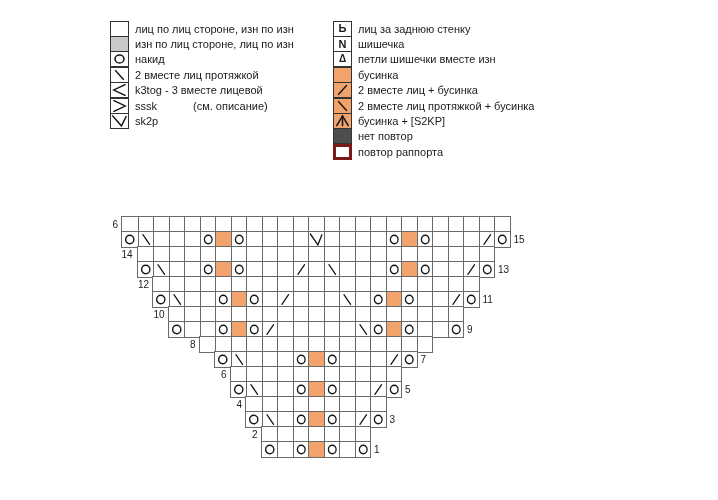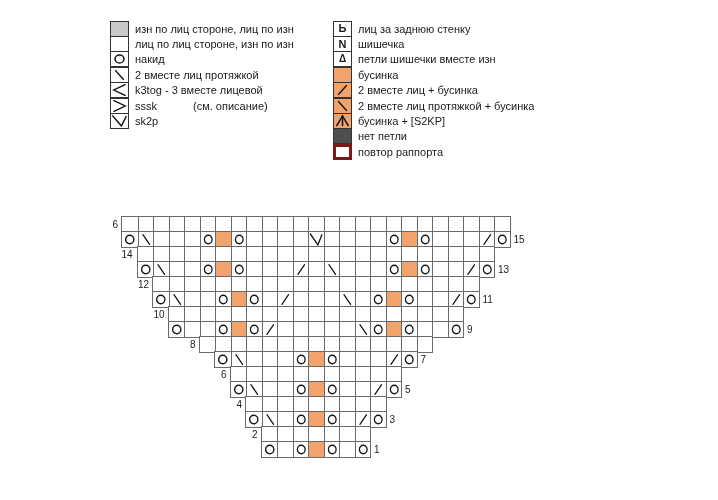--- a/index.html
+++ b/index.html
@@ -24,28 +24,28 @@
   .ccell.bl{border-left:1px solid #6a6a6a;}
   .ccell svg,.lbox svg{display:block;width:100%;height:100%;}
   .row-label{position:absolute;font-size:10px;color:#222;line-height:15px;}
 </style>
 </head>
 <body>
 
 <div class="page">
   <div class="legend" id="legend-left" style="left:110px;top:21px;">
       <div class="legend-item">
+        <div class="lbox sym-knit"></div>
+        <span class="ltext">лиц по лиц стороне, изн по изн</span>
+      </div>
+      <div class="legend-item">
         <div class="lbox sym-purl"></div>
         <span class="ltext">изн по лиц стороне, лиц по изн</span>
       </div>
       <div class="legend-item">
-        <div class="lbox sym-knit"></div>
-        <span class="ltext">лиц по лиц стороне, изн по изн</span>
-      </div>
-      <div class="legend-item">
         <div class="lbox sym-yo">
           <svg viewBox="0 0 15.5 15" preserveAspectRatio="none">
             <ellipse cx="7.75" cy="7.5" rx="4.1" ry="4.3" stroke="#151515" stroke-width="1.4" fill="none" stroke-linecap="round"></ellipse>
           </svg>
         </div>
         <span class="ltext">накид</span>
       </div>
       <div class="legend-item">
         <div class="lbox sym-ssk">
           <svg viewBox="0 0 15.5 15" preserveAspectRatio="none">
@@ -123,21 +123,21 @@
         <div class="lbox sym-bead-s2kp">
           <svg viewBox="0 0 15.5 15" preserveAspectRatio="none">
             <polyline points="2.5,12.5 7.75,2 13,12.5" stroke="#151515" stroke-width="1.4" fill="none" stroke-linecap="round"></polyline>
             <line x1="7.75" y1="2" x2="7.75" y2="12.5" stroke="#151515" stroke-width="1.4" fill="none" stroke-linecap="round"></line>
           </svg>
         </div>
         <span class="ltext">бусинка +  [S2KP]</span>
       </div>
       <div class="legend-item">
         <div class="lbox sym-no-stitch"></div>
-        <span class="ltext">нет петли</span>
+        <span class="ltext">нет повтор</span>
       </div>
       <div class="legend-item">
         <div class="lbox sym-repeat"></div>
         <span class="ltext">повтор раппорта</span>
       </div>
     </div>
   <div class="chart" id="chart" style="left:122px;top:217px;">
       <div class="chart-row" style="left: -1px; top: -1px; width: 387.5px; height: 15px;">
         <div class="ccell" style="left: 0px; width: 15.5px;"></div>
         <div class="ccell bl" style="left: 15.5px; width: 15.5px;"></div>

